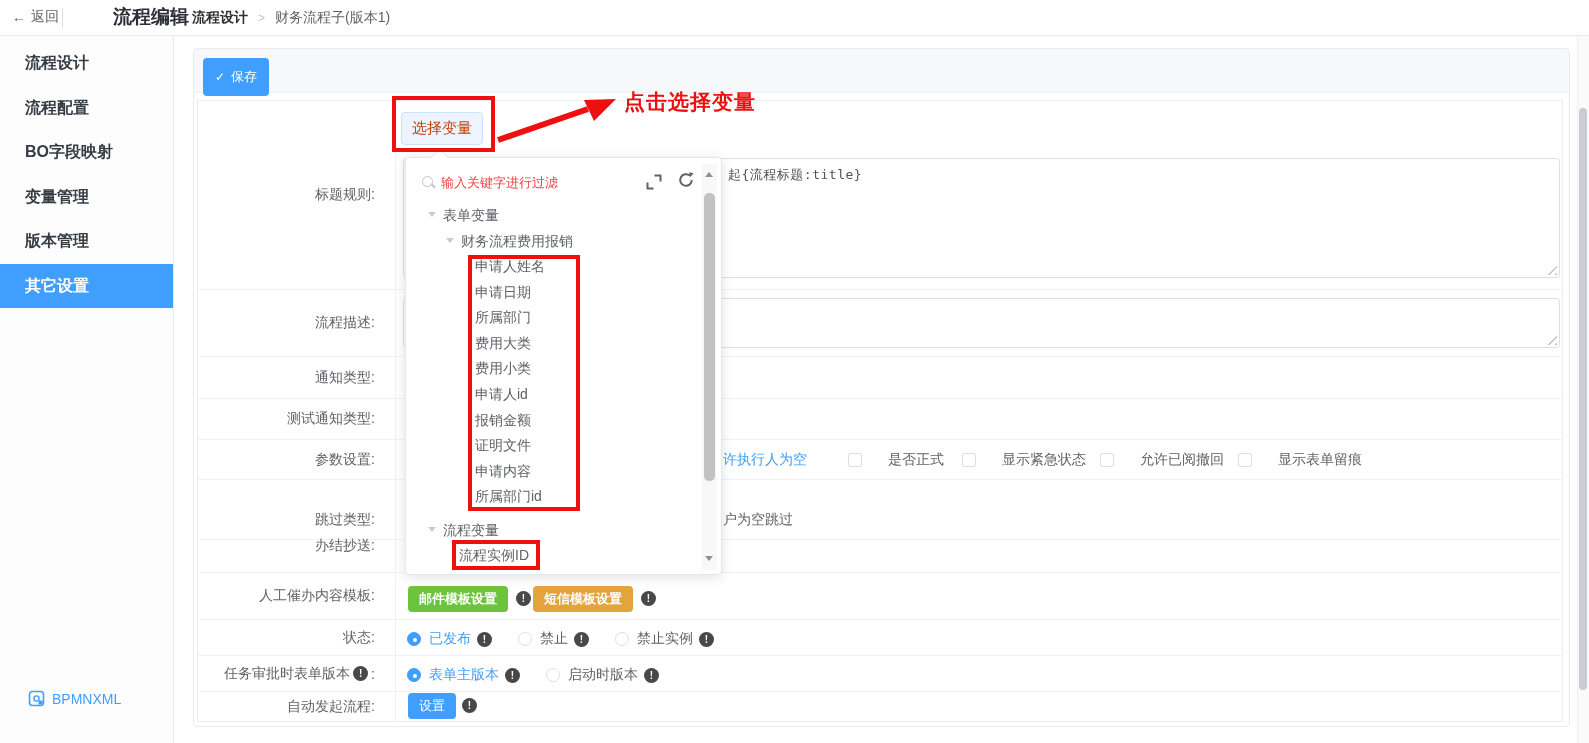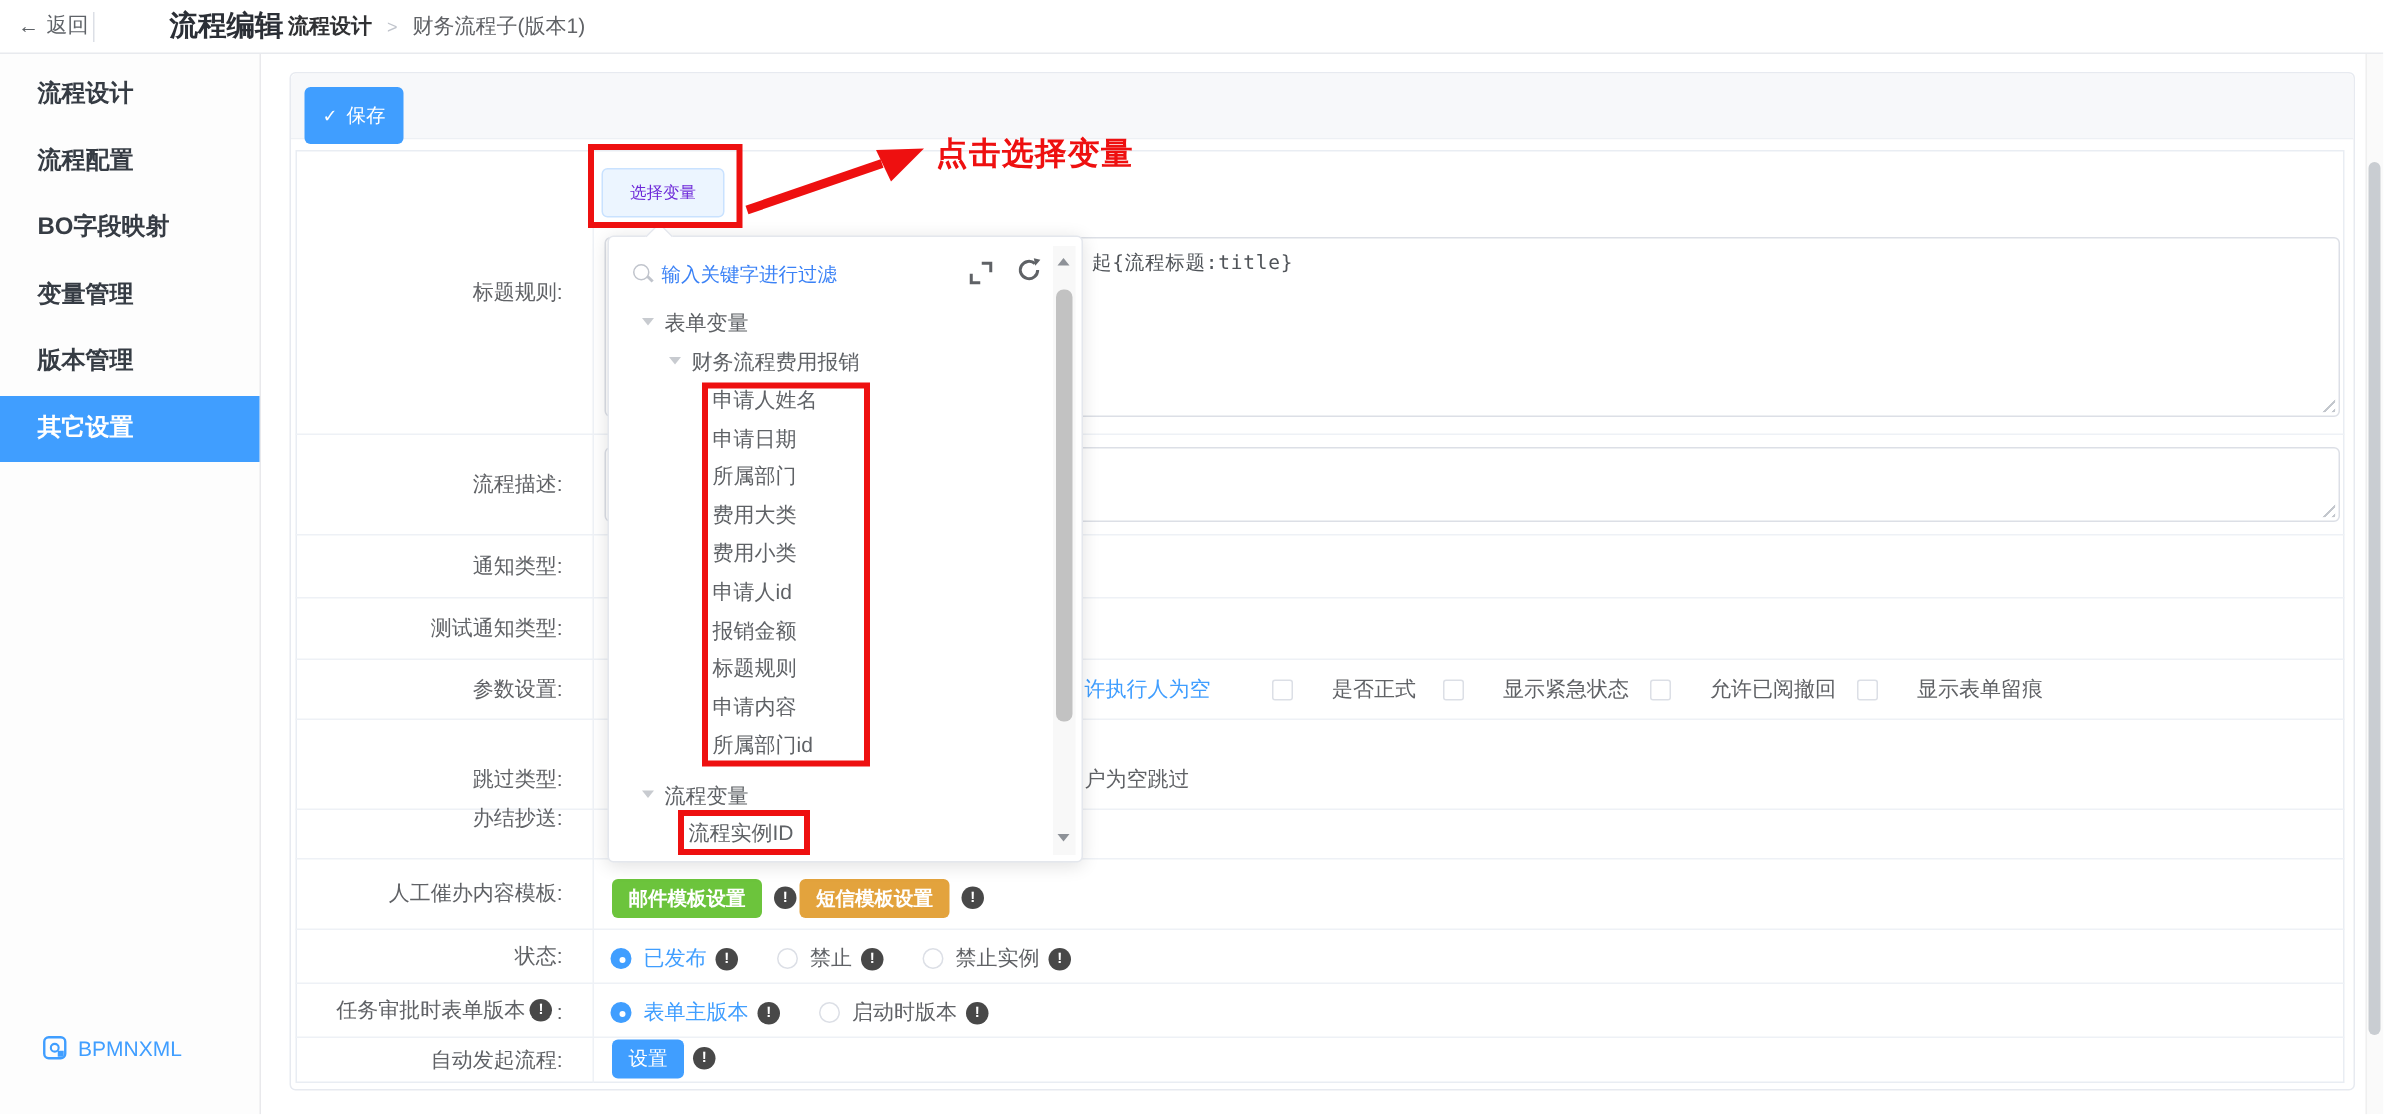--- a/index.html
+++ b/index.html
@@ -72,30 +72,30 @@
   .radio-group{position:absolute;display:flex;align-items:center;}
   .radio-opt{display:flex;align-items:center;margin-right:26px;cursor:pointer;}
   .radio{width:14px;height:14px;border-radius:50%;border:1px solid #dcdfe6;background:#fff;box-sizing:border-box;flex:none;}
   .radio-opt.selected .radio{background:#409eff;border-color:#409eff;position:relative;}
   .radio-opt.selected .radio::after{content:"";position:absolute;left:5px;top:5px;width:4px;height:4px;border-radius:50%;background:#fff;}
   .radio-label{font-size:14px;color:#606266;margin:0 6px 0 8px;}
   .radio-opt.selected .radio-label{color:#409eff;}
 
   
   .var-btn{position:absolute;left:401px;top:112px;width:80px;height:31px;background:#ecf5ff;
-           border:1px solid #c9e2ff;border-radius:4px;color:#6d28d9;font-size:11px;
+           border:1px solid #c9e2ff;border-radius:4px;color:#c2410c;font-size:15px;
            display:flex;align-items:center;justify-content:center;cursor:pointer;z-index:3;}
   .popup{position:absolute;left:405px;top:157px;width:317px;height:418px;background:#fff;
          border:1px solid #e4e7ed;border-radius:4px;box-shadow:0 2px 12px rgba(0,0,0,.12);
          box-sizing:border-box;z-index:10;}
   .popup-notch{position:absolute;left:433px;top:151px;width:12px;height:12px;background:#fff;
                border-left:1px solid #e4e7ed;border-top:1px solid #e4e7ed;transform:rotate(45deg);z-index:11;}
   .search-icon{position:absolute;left:16px;top:18px;width:9px;height:9px;border:1.5px solid #c0c4cc;border-radius:50%;}
   .search-icon::after{content:"";position:absolute;left:8px;top:8px;width:5px;height:1.5px;background:#c0c4cc;transform:rotate(45deg);}
-  .search-ph{position:absolute;left:35px;top:16px;font-size:13px;color:#3b82f6;}
+  .search-ph{position:absolute;left:35px;top:16px;font-size:13px;color:#ef4444;}
   .pp-icon{position:absolute;cursor:pointer;}
   .scroll-track{position:absolute;left:296px;top:6px;width:15px;height:406px;background:#f8f8f8;}
   .scroll-thumb{position:absolute;left:298px;top:35px;width:11px;height:288px;background:#c2c2c2;border-radius:5px;}
   .tri-up{width:0;height:0;border-left:4px solid transparent;border-right:4px solid transparent;border-bottom:5px solid #8e9298;}
   .tri-down{width:0;height:0;border-left:4px solid transparent;border-right:4px solid transparent;border-top:5px solid #8e9298;}
   .caret{position:absolute;width:0;height:0;border-left:4px solid transparent;border-right:4px solid transparent;
          border-top:5px solid #c8cbd0;}
   .tree-row{position:absolute;height:26px;line-height:26px;font-size:14px;color:#5f6266;cursor:pointer;}
   .tree-list{position:absolute;left:69px;top:96px;}
   .tree-item{height:25.6px;line-height:25.6px;font-size:14px;color:#5f6266;cursor:pointer;white-space:nowrap;}
@@ -297,21 +297,21 @@
 
     <div class="tree-list">
 
     <div class="tree-item">申请人姓名</div>
         <div class="tree-item">申请日期</div>
         <div class="tree-item">所属部门</div>
         <div class="tree-item">费用大类</div>
         <div class="tree-item">费用小类</div>
         <div class="tree-item">申请人id</div>
         <div class="tree-item">报销金额</div>
-        <div class="tree-item">标题规则</div>
+        <div class="tree-item">证明文件</div>
         <div class="tree-item">申请内容</div>
         <div class="tree-item">所属部门id</div>
       </div>
 
     <div class="tree-row" style="left:37px;top:359px;">流程变量</div>
     <span class="caret" style="left:22px;top:369px;"></span>
     <div class="tree-list" style="left:53px;top:385px;">
 
     <div class="tree-item">流程实例ID</div>
       </div>

